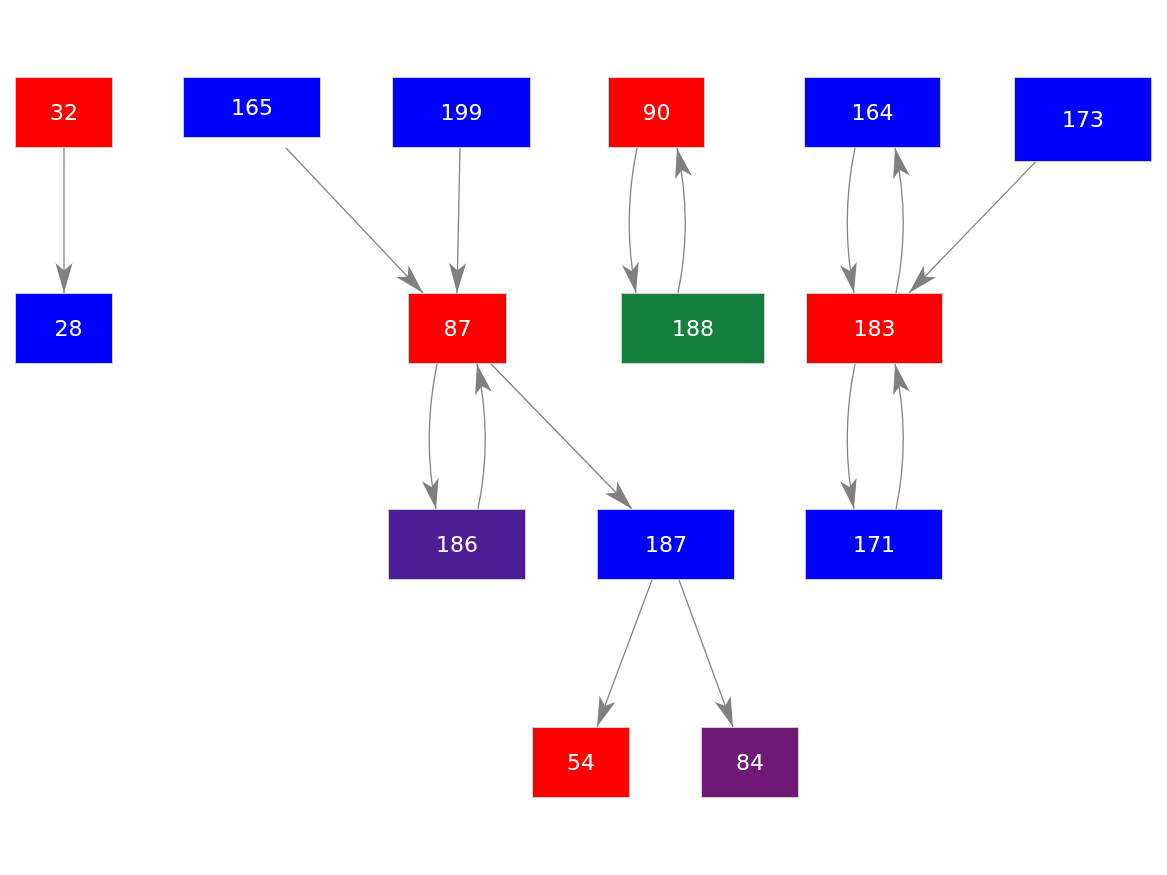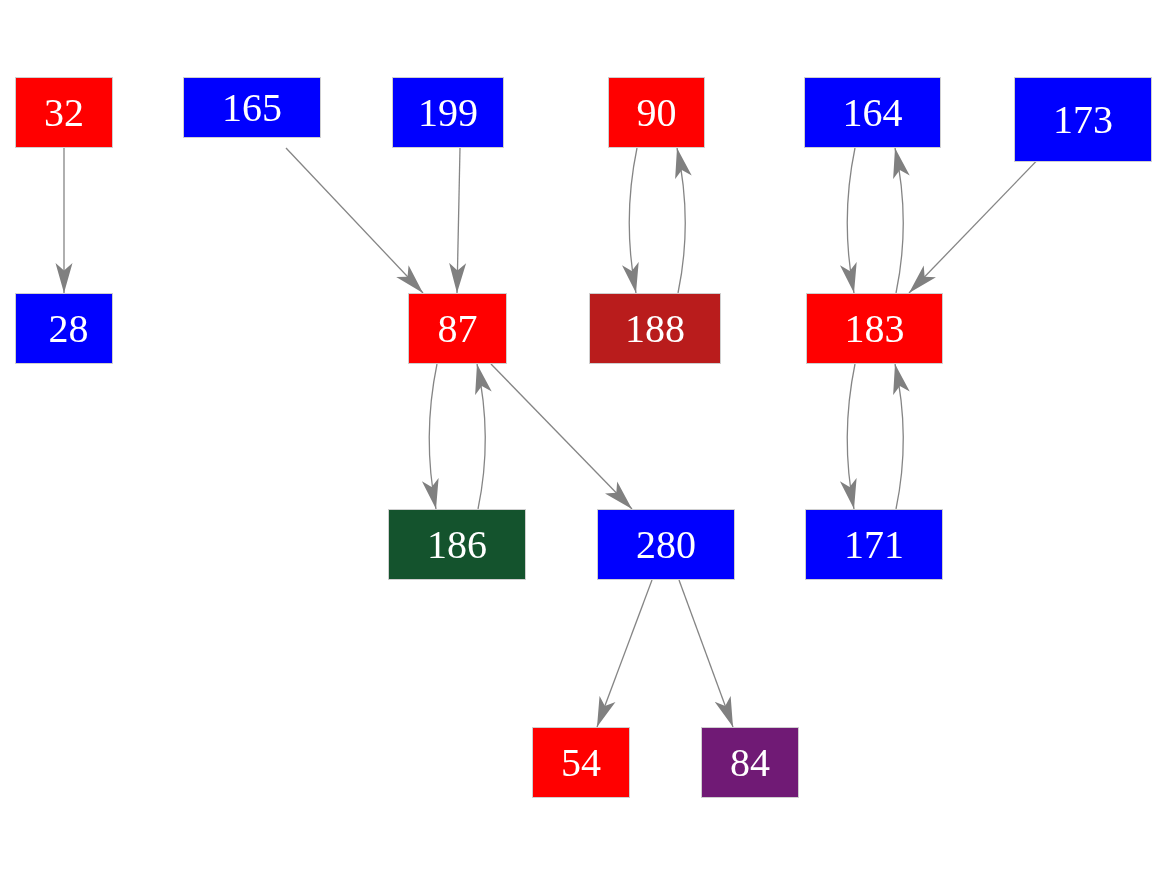--- a/index.html
+++ b/index.html
@@ -28,24 +28,23 @@
   }
   .node {
     position: absolute;
     box-sizing: border-box;
     display: flex;
     align-items: center;
     justify-content: center;
     border: 1px solid #cfcfcf;
   }
   .node-label {
-    font-size: 40px;
+    font-size: 22px;
     line-height: 1;
     user-select: none;
-    font-family: Liberation Serif, serif;
   }
 </style>
 </head>
 <body>
 
 <div id="graph-canvas">
   <svg id="edge-layer" viewBox="0 0 1167 875" xmlns="http://www.w3.org/2000/svg">
     <defs>
       <marker id="arrowhead" viewBox="0 0 30 18" refX="30" refY="9" markerWidth="30" markerHeight="18" markerUnits="userSpaceOnUse" orient="auto">
         <polygon id="arrowhead-shape" points="30,9 0,0.5 7.5,9 0,17.5" fill="#808080"></polygon>
@@ -69,49 +68,49 @@
         <path d="M 679,580 L 733,727" class="edge" stroke="#858585" marker-end="url(#arrowhead)"></path>
       </g>
   </svg>
   <div id="node-layer">
       <div class="node" style="left: 15px; top: 77px; width: 98px; height: 71px; background: rgb(255, 0, 0);">
         <span class="node-label" style="color: rgb(255, 255, 255);">32</span>
       </div>
       <div class="node" style="left: 183px; top: 77px; width: 138px; height: 61px; background: rgb(0, 0, 255);">
         <span class="node-label" style="color: rgb(255, 255, 255);">165</span>
       </div>
-      <div class="node" style="left: 392px; top: 77px; width: 112px; height: 71px; background: rgb(0, 0, 255);">
+      <div class="node" style="left: 392px; top: 77px; width: 139px; height: 71px; background: rgb(0, 0, 255);">
         <span class="node-label" style="color: rgb(255, 255, 255);">199</span>
       </div>
       <div class="node" style="left: 608px; top: 77px; width: 97px; height: 71px; background: rgb(255, 0, 0);">
         <span class="node-label" style="color: rgb(255, 255, 255);">90</span>
       </div>
       <div class="node" style="left: 804px; top: 77px; width: 137px; height: 71px; background: rgb(0, 0, 255);">
         <span class="node-label" style="color: rgb(255, 255, 255);">164</span>
       </div>
       <div class="node" style="left: 1014px; top: 77px; width: 138px; height: 85px; background: rgb(0, 0, 255);">
         <span class="node-label" style="color: rgb(255, 255, 255);">173</span>
       </div>
       <div class="node" style="left: 15px; top: 293px; width: 98px; height: 71px; background: rgb(0, 0, 255); padding-left: 9px;">
         <span class="node-label" style="color: rgb(255, 255, 255);">28</span>
       </div>
       <div class="node" style="left: 408px; top: 293px; width: 99px; height: 71px; background: rgb(255, 0, 0);">
         <span class="node-label" style="color: rgb(255, 255, 255);">87</span>
       </div>
-      <div class="node" style="left: 589px; top: 293px; width: 132px; height: 71px; background: #b91c1c;">
+      <div class="node" style="left: 621px; top: 293px; width: 144px; height: 71px; background: #15803d;">
         <span class="node-label" style="color: rgb(255, 255, 255);">188</span>
       </div>
       <div class="node" style="left: 806px; top: 293px; width: 137px; height: 71px; background: rgb(255, 0, 0);">
         <span class="node-label" style="color: rgb(255, 255, 255);">183</span>
       </div>
-      <div class="node" style="left: 388px; top: 509px; width: 138px; height: 71px; background: #14532d;">
+      <div class="node" style="left: 388px; top: 509px; width: 138px; height: 71px; background: #4c1d95;">
         <span class="node-label" style="color: rgb(255, 255, 255);">186</span>
       </div>
       <div class="node" style="left: 597px; top: 509px; width: 138px; height: 71px; background: rgb(0, 0, 255);">
-        <span class="node-label" style="color: rgb(255, 255, 255);">280</span>
+        <span class="node-label" style="color: rgb(255, 255, 255);">187</span>
       </div>
       <div class="node" style="left: 805px; top: 509px; width: 138px; height: 71px; background: rgb(0, 0, 255);">
         <span class="node-label" style="color: rgb(255, 255, 255);">171</span>
       </div>
       <div class="node" style="left: 532px; top: 727px; width: 98px; height: 71px; background: rgb(255, 0, 0);">
         <span class="node-label" style="color: rgb(255, 255, 255);">54</span>
       </div>
       <div class="node" style="left: 701px; top: 727px; width: 98px; height: 71px; background: #701a75;">
         <span class="node-label" style="color: rgb(255, 255, 255);">84</span>
       </div>

